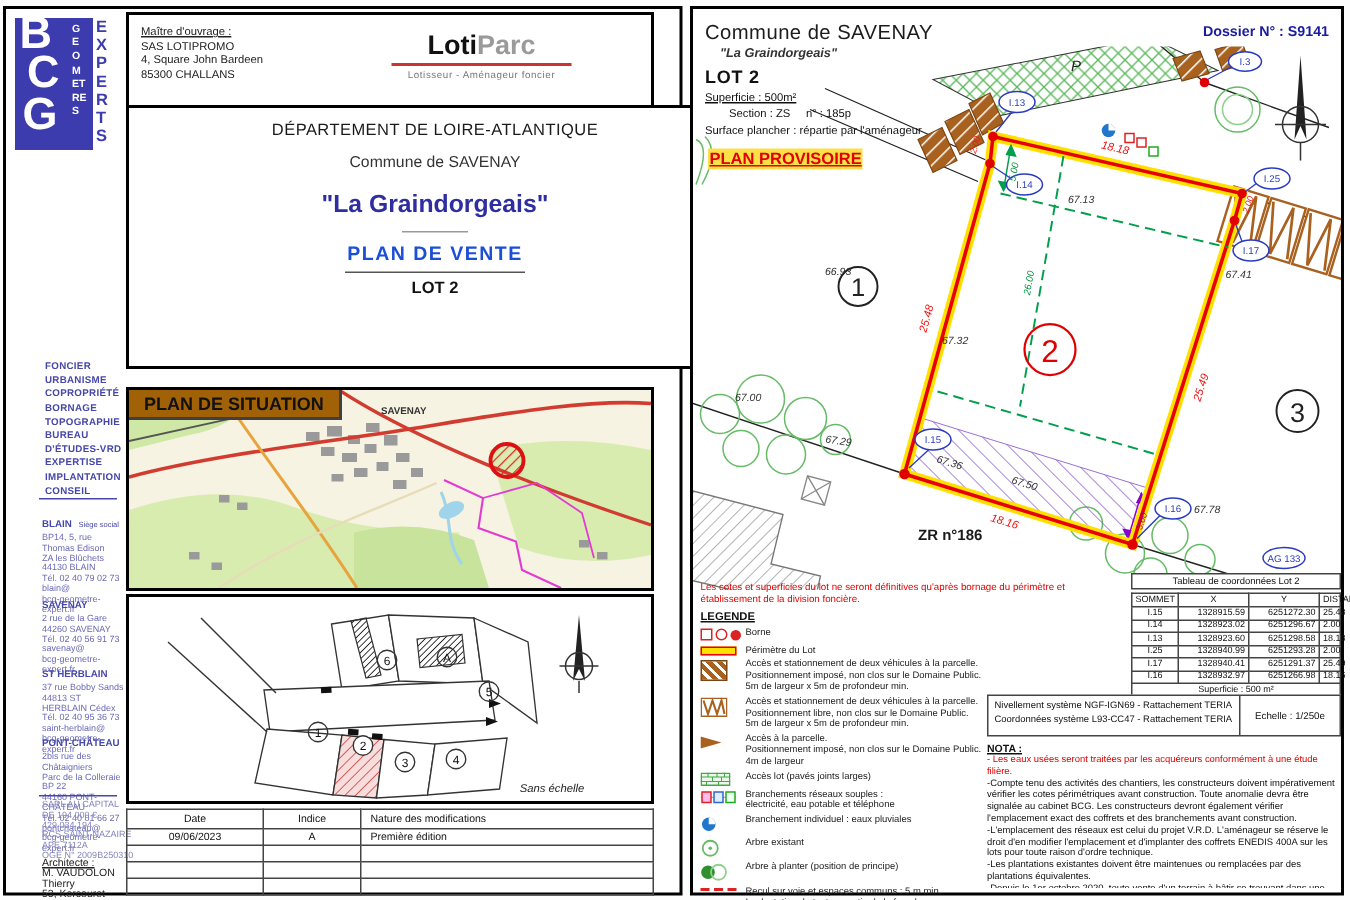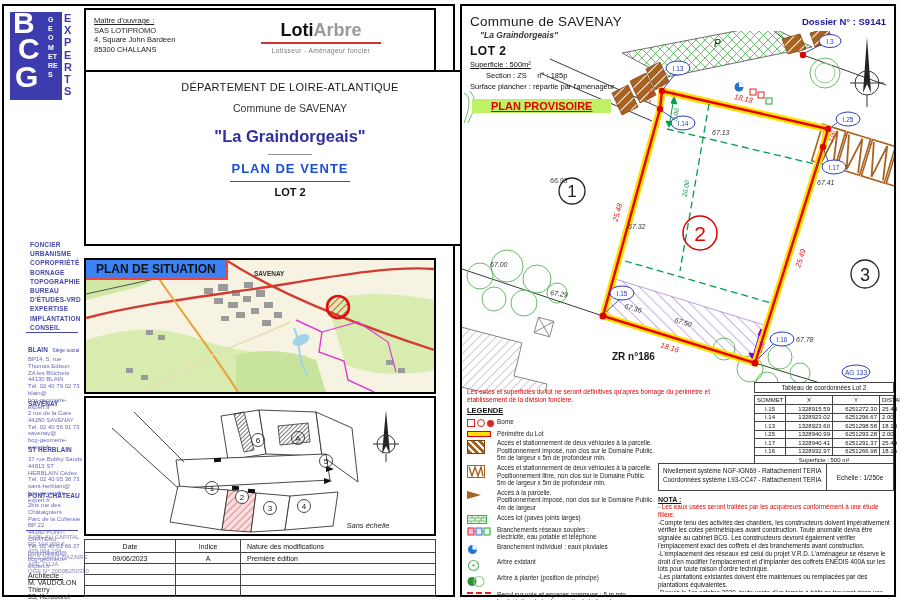--- a/index.html
+++ b/index.html
@@ -110,21 +110,21 @@
 
   <div class="box" style="left:80px;top:2px;width:352px;height:70px;">
     <div class="abs" style="left:8px;top:6px;font-size:7.5px;line-height:9.5px;color:#222;">
       <div style="text-decoration:underline;">Maître d'ouvrage :</div>
       <div>SAS LOTIPROMO</div>
       <div>4, Square John Bardeen</div>
       <div>85300 CHALLANS</div>
     </div>
     <div class="abs tc" style="left:150px;top:10px;width:170px;">
       <div style="font-size:18px;font-weight:bold;">
-        <span style="color:#111;">Loti</span><span style="color:#9a9a9a;">Arbre</span>
+        <span style="color:#111;">Loti</span><span style="color:#9a9a9a;">Parc</span>
       </div>
       <div style="height:2px;background:#cc3333;width:120px;margin:1px auto 3px;"></div>
       <div style="font-size:6.5px;color:#777;letter-spacing:.4px;">Lotisseur - Aménageur foncier</div>
     </div>
   </div>
 
   <div class="box tc" style="left:80px;top:64px;width:412px;height:176px;">
     <div style="font-size:11px;margin-top:9px;letter-spacing:.3px;color:#1a1a1a;">DÉPARTEMENT DE LOIRE-ATLANTIQUE</div>
     <div style="font-size:10.5px;margin-top:9px;color:#333;">Commune de SAVENAY</div>
     <div class="navy" style="font-size:16.5px;font-weight:bold;margin-top:13px;">"La Graindorgeais"</div>
@@ -173,21 +173,21 @@
       <path d="M140,0 C180,26 250,58 348,90" stroke="#d23b2f" stroke-width="2.2" fill="none"></path>
       <path d="M60,0 C90,45 122,85 152,132" stroke="#e8a33c" stroke-width="2" fill="none"></path>
       <path d="M60,132 C110,98 160,82 205,62" stroke="#e6dcb8" stroke-width="1.6" fill="none"></path>
       <ellipse cx="215" cy="80" rx="9" ry="5" fill="#9fd4ea" transform="rotate(-25 215 80)"></ellipse>
       <path d="M208,68 C216,84 210,100 222,116" stroke="#9fd4ea" stroke-width="2" fill="none"></path>
       <path d="M210,60 L236,72 L233,92 L258,101 L262,120 L288,132" stroke="#e23bd2" stroke-width="1.4" fill="none"></path>
       <path d="M236,72 L272,62 L302,82 L310,112" stroke="#e23bd2" stroke-width="1.2" fill="none"></path>
       <circle cx="252" cy="47" r="11" fill="url(#sRed)" stroke="#dd1111" stroke-width="2.6"></circle>
       <text x="168" y="16" font-size="6.5" font-weight="bold" fill="#333">SAVENAY</text>
     </svg>
-    <div class="abs" style="left:-2px;top:-2px;background:#3b82f6;border:2px solid #ef4444;padding:2px 10px;font-size:12px;font-weight:bold;">PLAN  DE  SITUATION</div>
+    <div class="abs" style="left:-2px;top:-2px;background:#a16207;border:2px solid #404040;padding:2px 10px;font-size:12px;font-weight:bold;">PLAN  DE  SITUATION</div>
   </div>
 
   <div class="box" style="left:80px;top:390px;width:352px;height:140px;overflow:hidden;">
     <svg width="348" height="136" viewBox="0 0 348 136">
       <defs>
         <pattern id="mRed" width="5" height="5" patternUnits="userSpaceOnUse" patternTransform="rotate(45)">
           <rect width="5" height="5" fill="#f8dddd"></rect>
           <line x1="0" y1="0" x2="0" y2="5" stroke="#cc4444" stroke-width="1.1"></line>
         </pattern>
         <pattern id="mBlk" width="3" height="3" patternUnits="userSpaceOnUse" patternTransform="rotate(45)">
@@ -486,21 +486,21 @@
     <path d="M2,92 Q12,66 2,62 M6,92 Q18,70 8,60" stroke="#66bb66" stroke-width="1" fill="none"></path>
   </svg>
 
   <div class="abs" style="left:8px;top:8px;font-size:13.5px;color:#1c1c1c;letter-spacing:.3px;">Commune de SAVENAY</div>
   <div class="abs" style="left:18px;top:24px;font-size:8.5px;font-style:italic;font-weight:bold;color:#333;">"La Graindorgeais"</div>
   <div class="abs" style="right:8px;top:10px;font-size:9.5px;font-weight:bold;color:#1a1aa0;">Dossier N° : S9141</div>
   <div class="abs" style="left:8px;top:38px;font-size:12px;font-weight:bold;letter-spacing:.5px;">LOT 2</div>
   <div class="abs" style="left:8px;top:54px;font-size:7.5px;text-decoration:underline;">Superficie :  500m²</div>
   <div class="abs" style="left:24px;top:65px;font-size:7.5px;white-space:pre;">Section : ZS     n° : 185p</div>
   <div class="abs" style="left:8px;top:76px;font-size:7.5px;">Surface plancher : répartie par l'aménageur</div>
-  <div class="abs" style="left:10px;top:93px;background:#bef264;color:#e00000;font-size:11px;font-weight:bold;text-decoration:underline;padding:1px 19px;">PLAN PROVISOIRE</div>
+  <div class="abs" style="left:10px;top:93px;background:#fde047;color:#e00000;font-size:11px;font-weight:bold;text-decoration:underline;padding:1px 1px;">PLAN PROVISOIRE</div>
 
   <div class="abs ml" style="left:5px;top:382px;width:300px;font-size:6.5px;line-height:8px;color:#e00000;">Les cotes et superficies du lot ne seront définitives qu'après bornage du périmètre et
 établissement de la division foncière.</div>
 
   <div class="abs" style="left:5px;top:400px;width:188px;">
     <div style="font-size:7.5px;font-weight:bold;text-decoration:underline;margin-bottom:3px;">LEGENDE</div>
 
     <div class="lgrow">
       <span class="lgico">
         <span style="width:6px;height:6px;border:1.2px solid #d22;display:inline-block;"></span>

